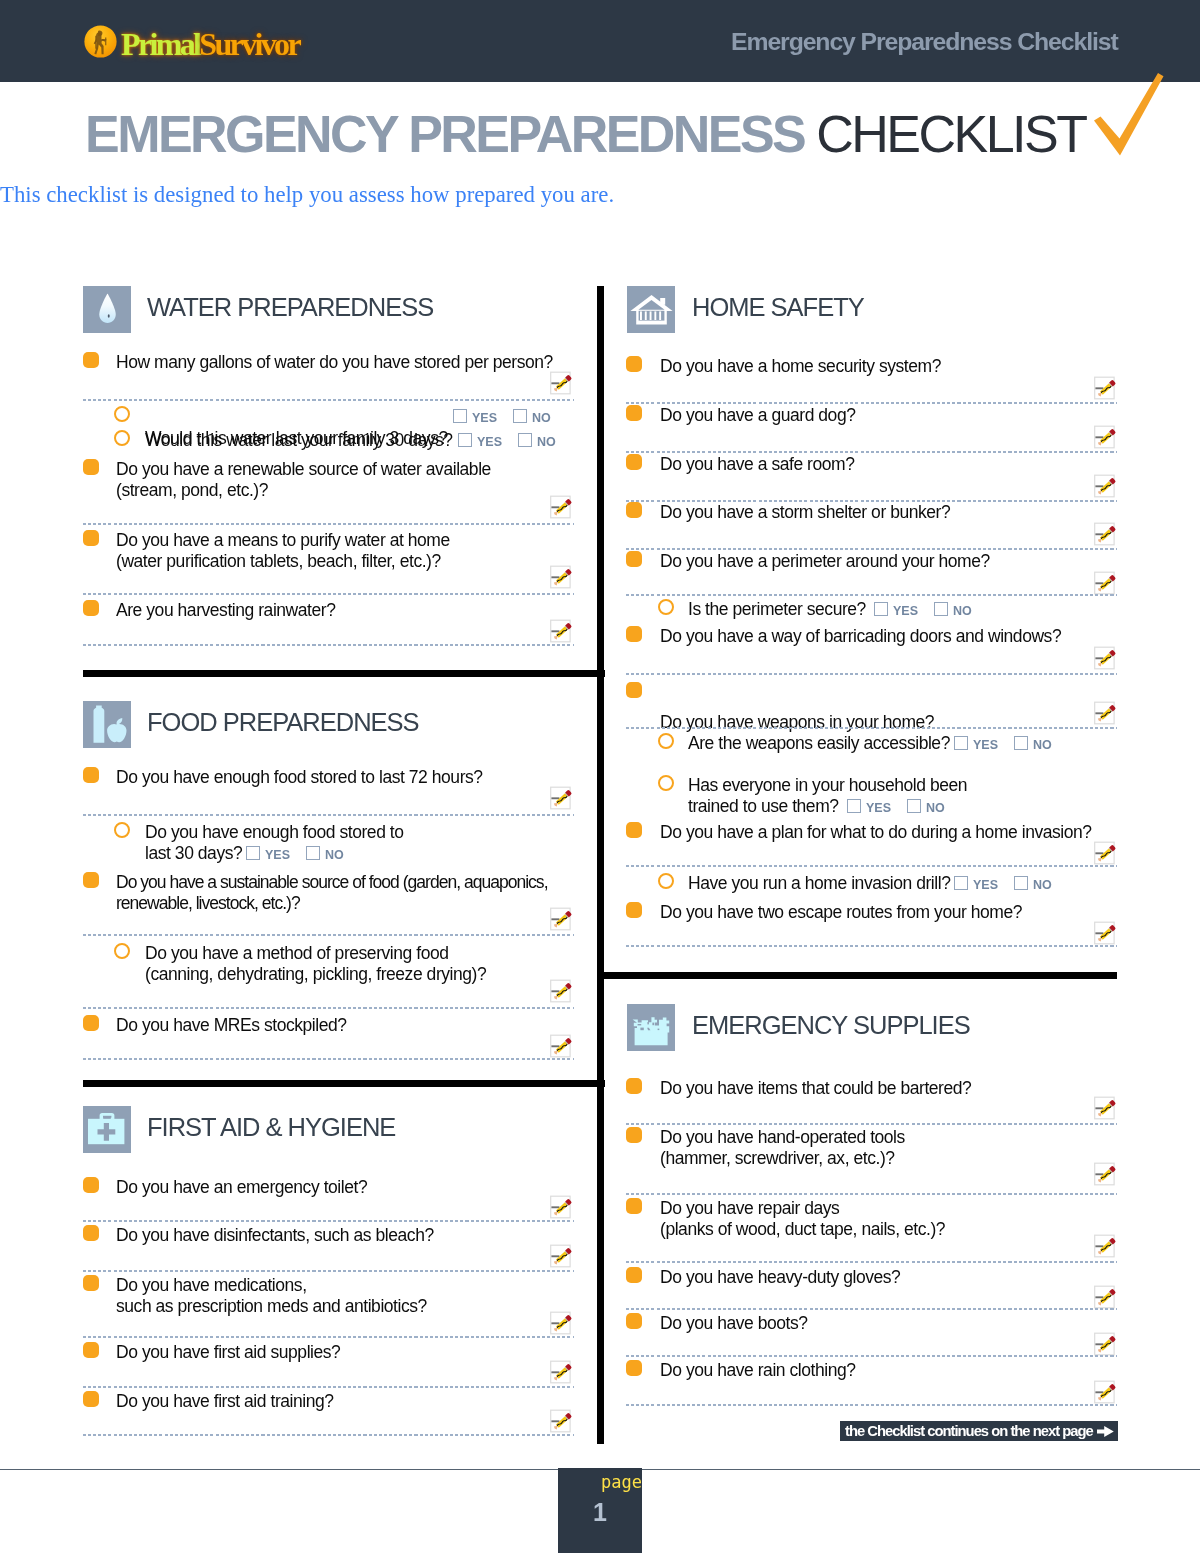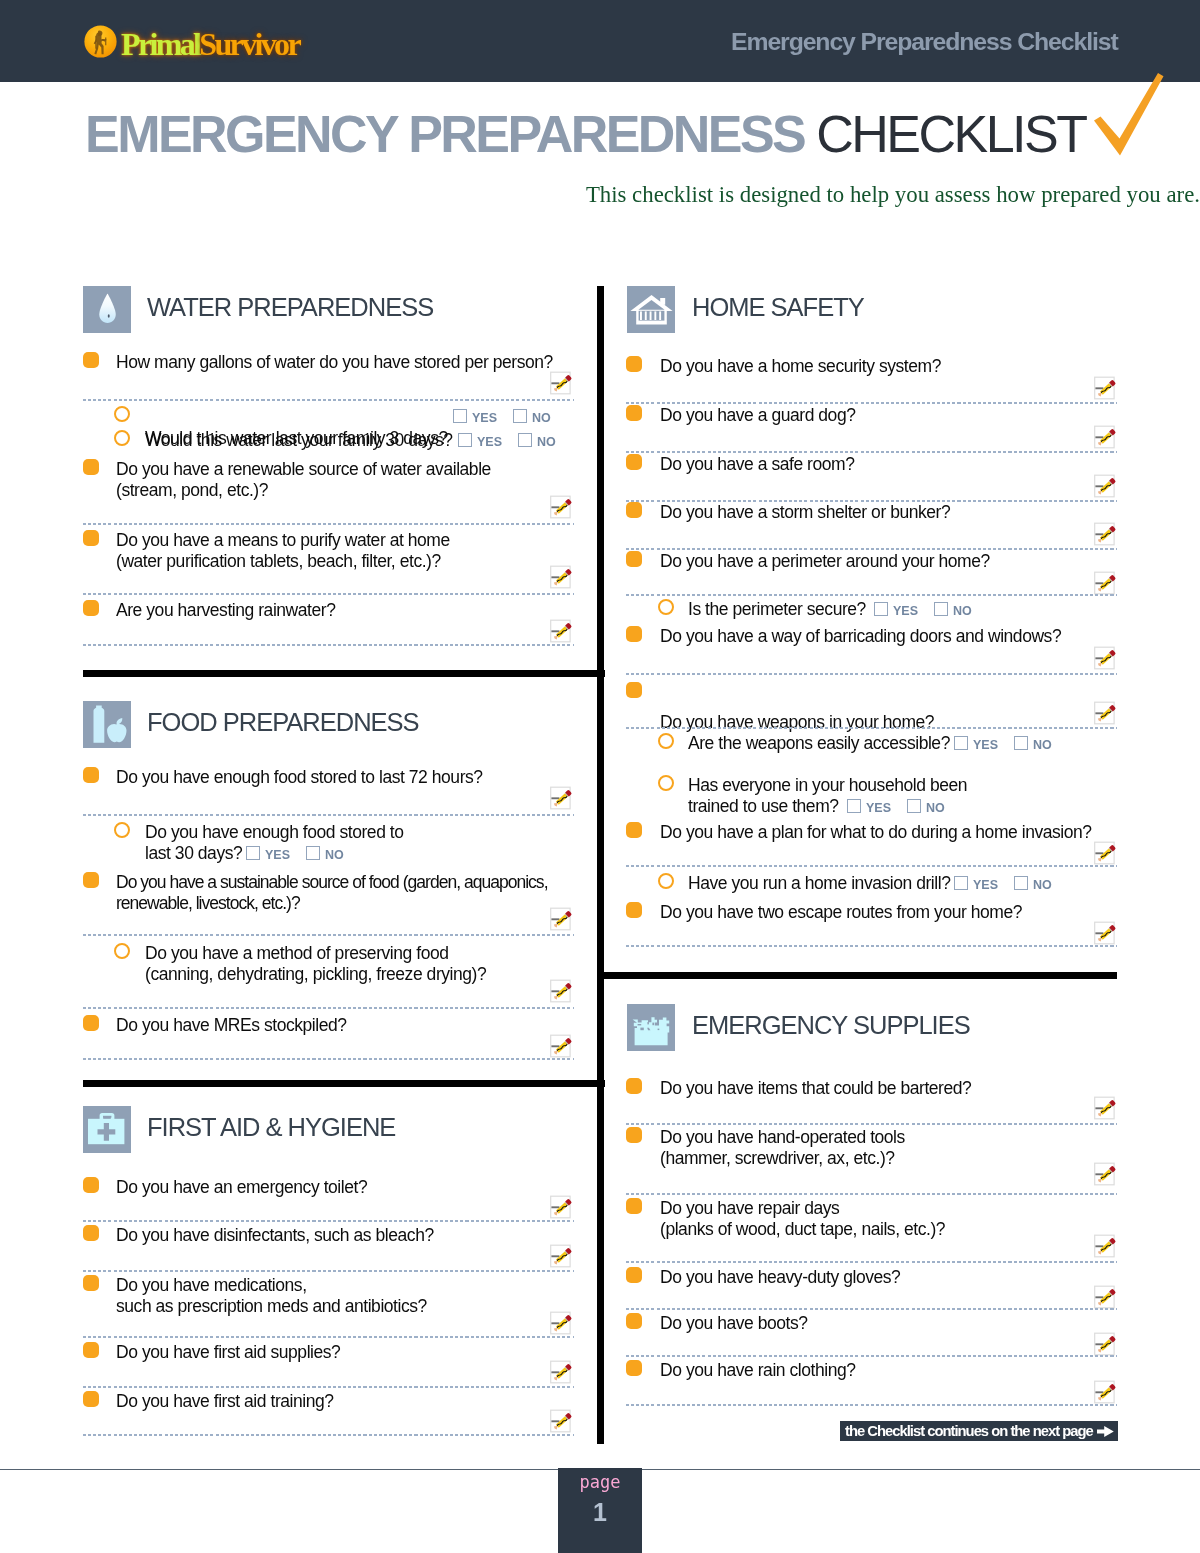--- a/index.html
+++ b/index.html
@@ -20,22 +20,22 @@
                 font-weight:bold;letter-spacing:-1.1px;line-height:25px;}
 
   
   .maintitle{position:absolute;left:85px;top:111px;font-size:52px;font-weight:bold;
              letter-spacing:-2.55px;white-space:nowrap;line-height:46px;}
   .maintitle .t1{color:#8d9bad;}
   .maintitle .t2{color:#2b3038;font-weight:normal;letter-spacing:-2.5px;}
   .bigcheck{position:absolute;left:1089px;top:72px;line-height:0;}
 
   
-  .intro{position:absolute;left:0;top:184px;width:1200px;text-align:right;
-         font-family:"Liberation Serif",serif;font-size:22.8px;color:#14532d;line-height:22.5px;}
+  .intro{position:absolute;left:0;top:184px;width:1200px;text-align:left;
+         font-family:"Liberation Serif",serif;font-size:22.8px;color:#3b82f6;line-height:22.5px;}
 
   .vrule{position:absolute;background:#000;}
   .hrule{position:absolute;background:#000;}
 
   
   .sec-icon{position:absolute;width:48px;height:47px;background:#8fa0b5;
             display:flex;align-items:center;justify-content:center;line-height:0;}
   .sec-title{position:absolute;font-size:25.5px;color:#37424e;letter-spacing:-1.0px;
              font-weight:normal;white-space:nowrap;line-height:25px;}
 
@@ -51,22 +51,22 @@
   .ynlab{position:absolute;font-size:12.5px;color:#7286a0;letter-spacing:0;font-weight:bold;
          white-space:nowrap;line-height:13px;}
 
   
   .cont-badge{position:absolute;background:#2d3845;color:#fff;font-size:14.8px;font-weight:bold;
               letter-spacing:-1.0px;box-sizing:border-box;padding-left:5px;white-space:nowrap;
               display:flex;align-items:center;}
   .cont-badge .arr{margin-left:4px;line-height:0;}
   .footline{position:absolute;height:1.4px;background:#556270;}
   .pagebox{position:absolute;background:#2d3845;text-align:center;}
-  .pagebox .lbl{position:absolute;left:0;width:100%;top:6px;color:#f9a8d4;font-size:17px;
-                font-family:"DejaVu Sans Mono",monospace;line-height:17px;}
+  .pagebox .lbl{position:absolute;left:0;width:100%;top:6px;color:#fde047;font-size:17px;
+                font-family:"DejaVu Sans Mono",monospace;line-height:17px;text-align:right;}
   .pagebox .num{position:absolute;left:0;width:100%;top:32px;color:#b4c1d1;font-size:25px;
                 font-weight:bold;font-family:"Liberation Sans",sans-serif;line-height:25px;}
 
 </style>
 </head>
 <body>
 
 <div class="page">
 
   <div class="topbar">

